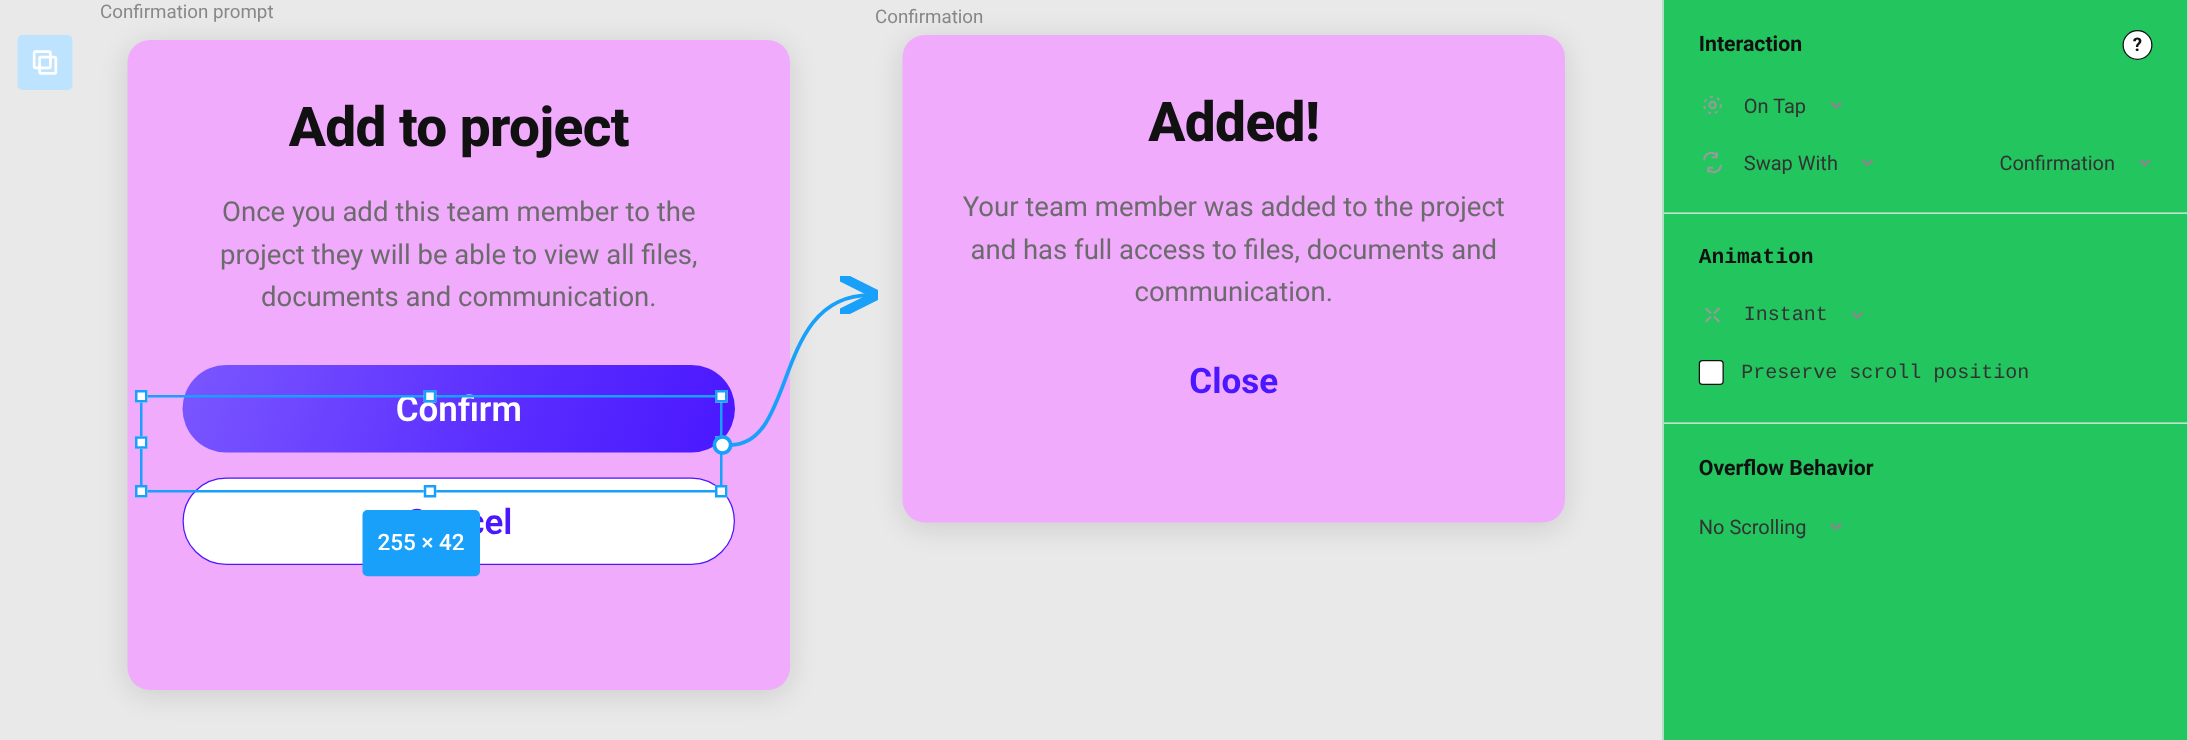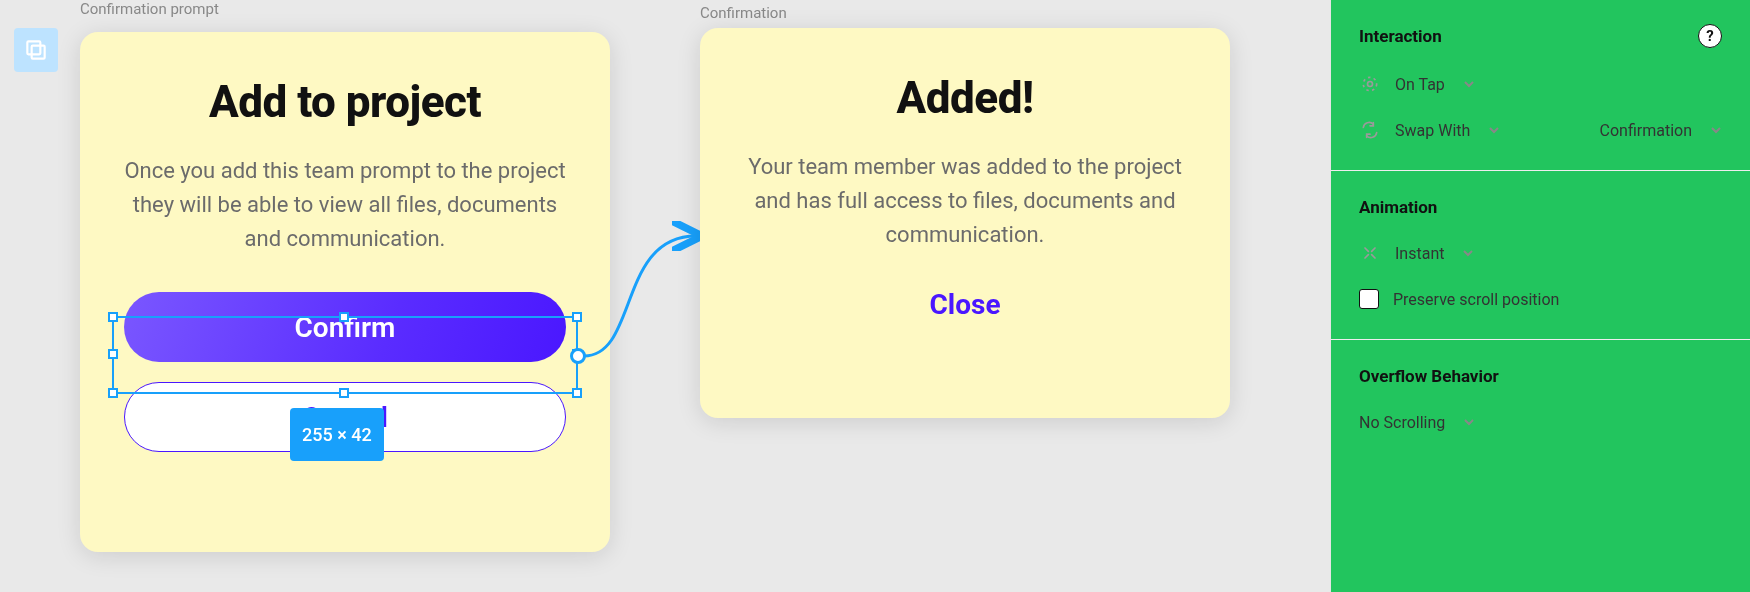--- a/index.html
+++ b/index.html
@@ -5,24 +5,25 @@
   * { box-sizing: border-box; margin: 0; padding: 0; }
   html, body { width: 1750px; height: 592px; font-family: -apple-system, BlinkMacSystemFont, "Segoe UI", Roboto, Helvetica, Arial, sans-serif; background: #e9e9e9; overflow: hidden; }
   .root { display: flex; width: 100%; height: 100%; }
   .canvas { position: relative; flex: 1 1 auto; }
   .sidebar { width: 420px; background: #22c55e; border-left: 1px solid #e5e5e5; padding: 24px 0 0 0; font-size: 15px; color: #111; }
 
   
   .frame-label { position: absolute; font-size: 15px; color: #888888; }
   .frame-card {
     position: absolute;
-    background: #fef9c3;
+    background: #f0abfc;
     border-radius: 18px;
     box-shadow: 0 4px 24px rgba(0,0,0,0.12);
     padding: 44px 44px 44px 44px;
+    margin-left: 22px;
   }
   .card-title { font-size: 44px; font-weight: 800; text-align: center; color: #111; margin-bottom: 26px; letter-spacing: -0.5px;}
   .card-body  { font-size: 22px; color: #6b6b6b; text-align: center; line-height: 1.55; margin-bottom: 36px; }
   .btn {
     display: flex; align-items: center; justify-content: center;
     height: 70px; border-radius: 40px; font-size: 28px; font-weight: 600;
   }
   .btn-primary {
     background: linear-gradient(110deg, #7a57ff 0%, #5a2cff 60%, #4a17ff 100%);
     color: #fff;
@@ -107,21 +108,21 @@
       <svg width="26" height="26" viewBox="0 0 24 24" fill="none" stroke="#ffffff" stroke-width="2">
         <rect x="4" y="4" width="12" height="12" rx="1"></rect>
         <rect x="8" y="8" width="12" height="12" rx="1"></rect>
       </svg>
     </div>
 
     <div class="frame-label" style="left:80px; top:0;">Confirmation prompt</div>
 
     <div class="frame-card" style="left:80px; top:32px; width:530px; height:520px;">
       <div class="card-title">Add to project</div>
-      <div class="card-body">Once you add this team prompt to the project they will be able to view all files, documents and communication.</div>
+      <div class="card-body">Once you add this team member to the project they will be able to view all files, documents and communication.</div>
 
       <div class="btn btn-primary" style="margin-bottom:20px;">Confirm</div>
       <div class="btn btn-outline">Cancel</div>
     </div>
 
     <div class="selection" style="left:112px; top:316px; width:466px; height:78px;">
       <div class="sel-handle tl"></div>
       <div class="sel-handle tr"></div>
       <div class="sel-handle bl"></div>
       <div class="sel-handle br"></div>
@@ -195,21 +196,21 @@
         <span class="row-spacer"></span>
         <span class="prop-label">Confirmation</span>
         <span class="chev">
           <svg viewBox="0 0 12 12" fill="none" stroke="#888" stroke-width="2">
               <path d="M2 4l4 4 4-4"></path>
             </svg>
         </span>
       </div>
     </div>
 
-    <div class="panel-section" style="padding-top:26px;">
+    <div class="panel-section" style="padding-top:26px;font-family:Liberation Mono, monospace;">
       <div class="panel-header" style="margin-bottom:22px;">
         <div class="panel-title">Animation</div>
       </div>
 
       <div class="prop-row">
         <span class="prop-icon">
           <svg viewBox="0 0 24 24" width="20" height="20" fill="none" stroke="#9a9a9a" stroke-width="2" stroke-linecap="round">
             <path d="M6 6l4 4M18 6l-4 4M6 18l4-4M18 18l-4-4"></path>
           </svg>
         </span>

